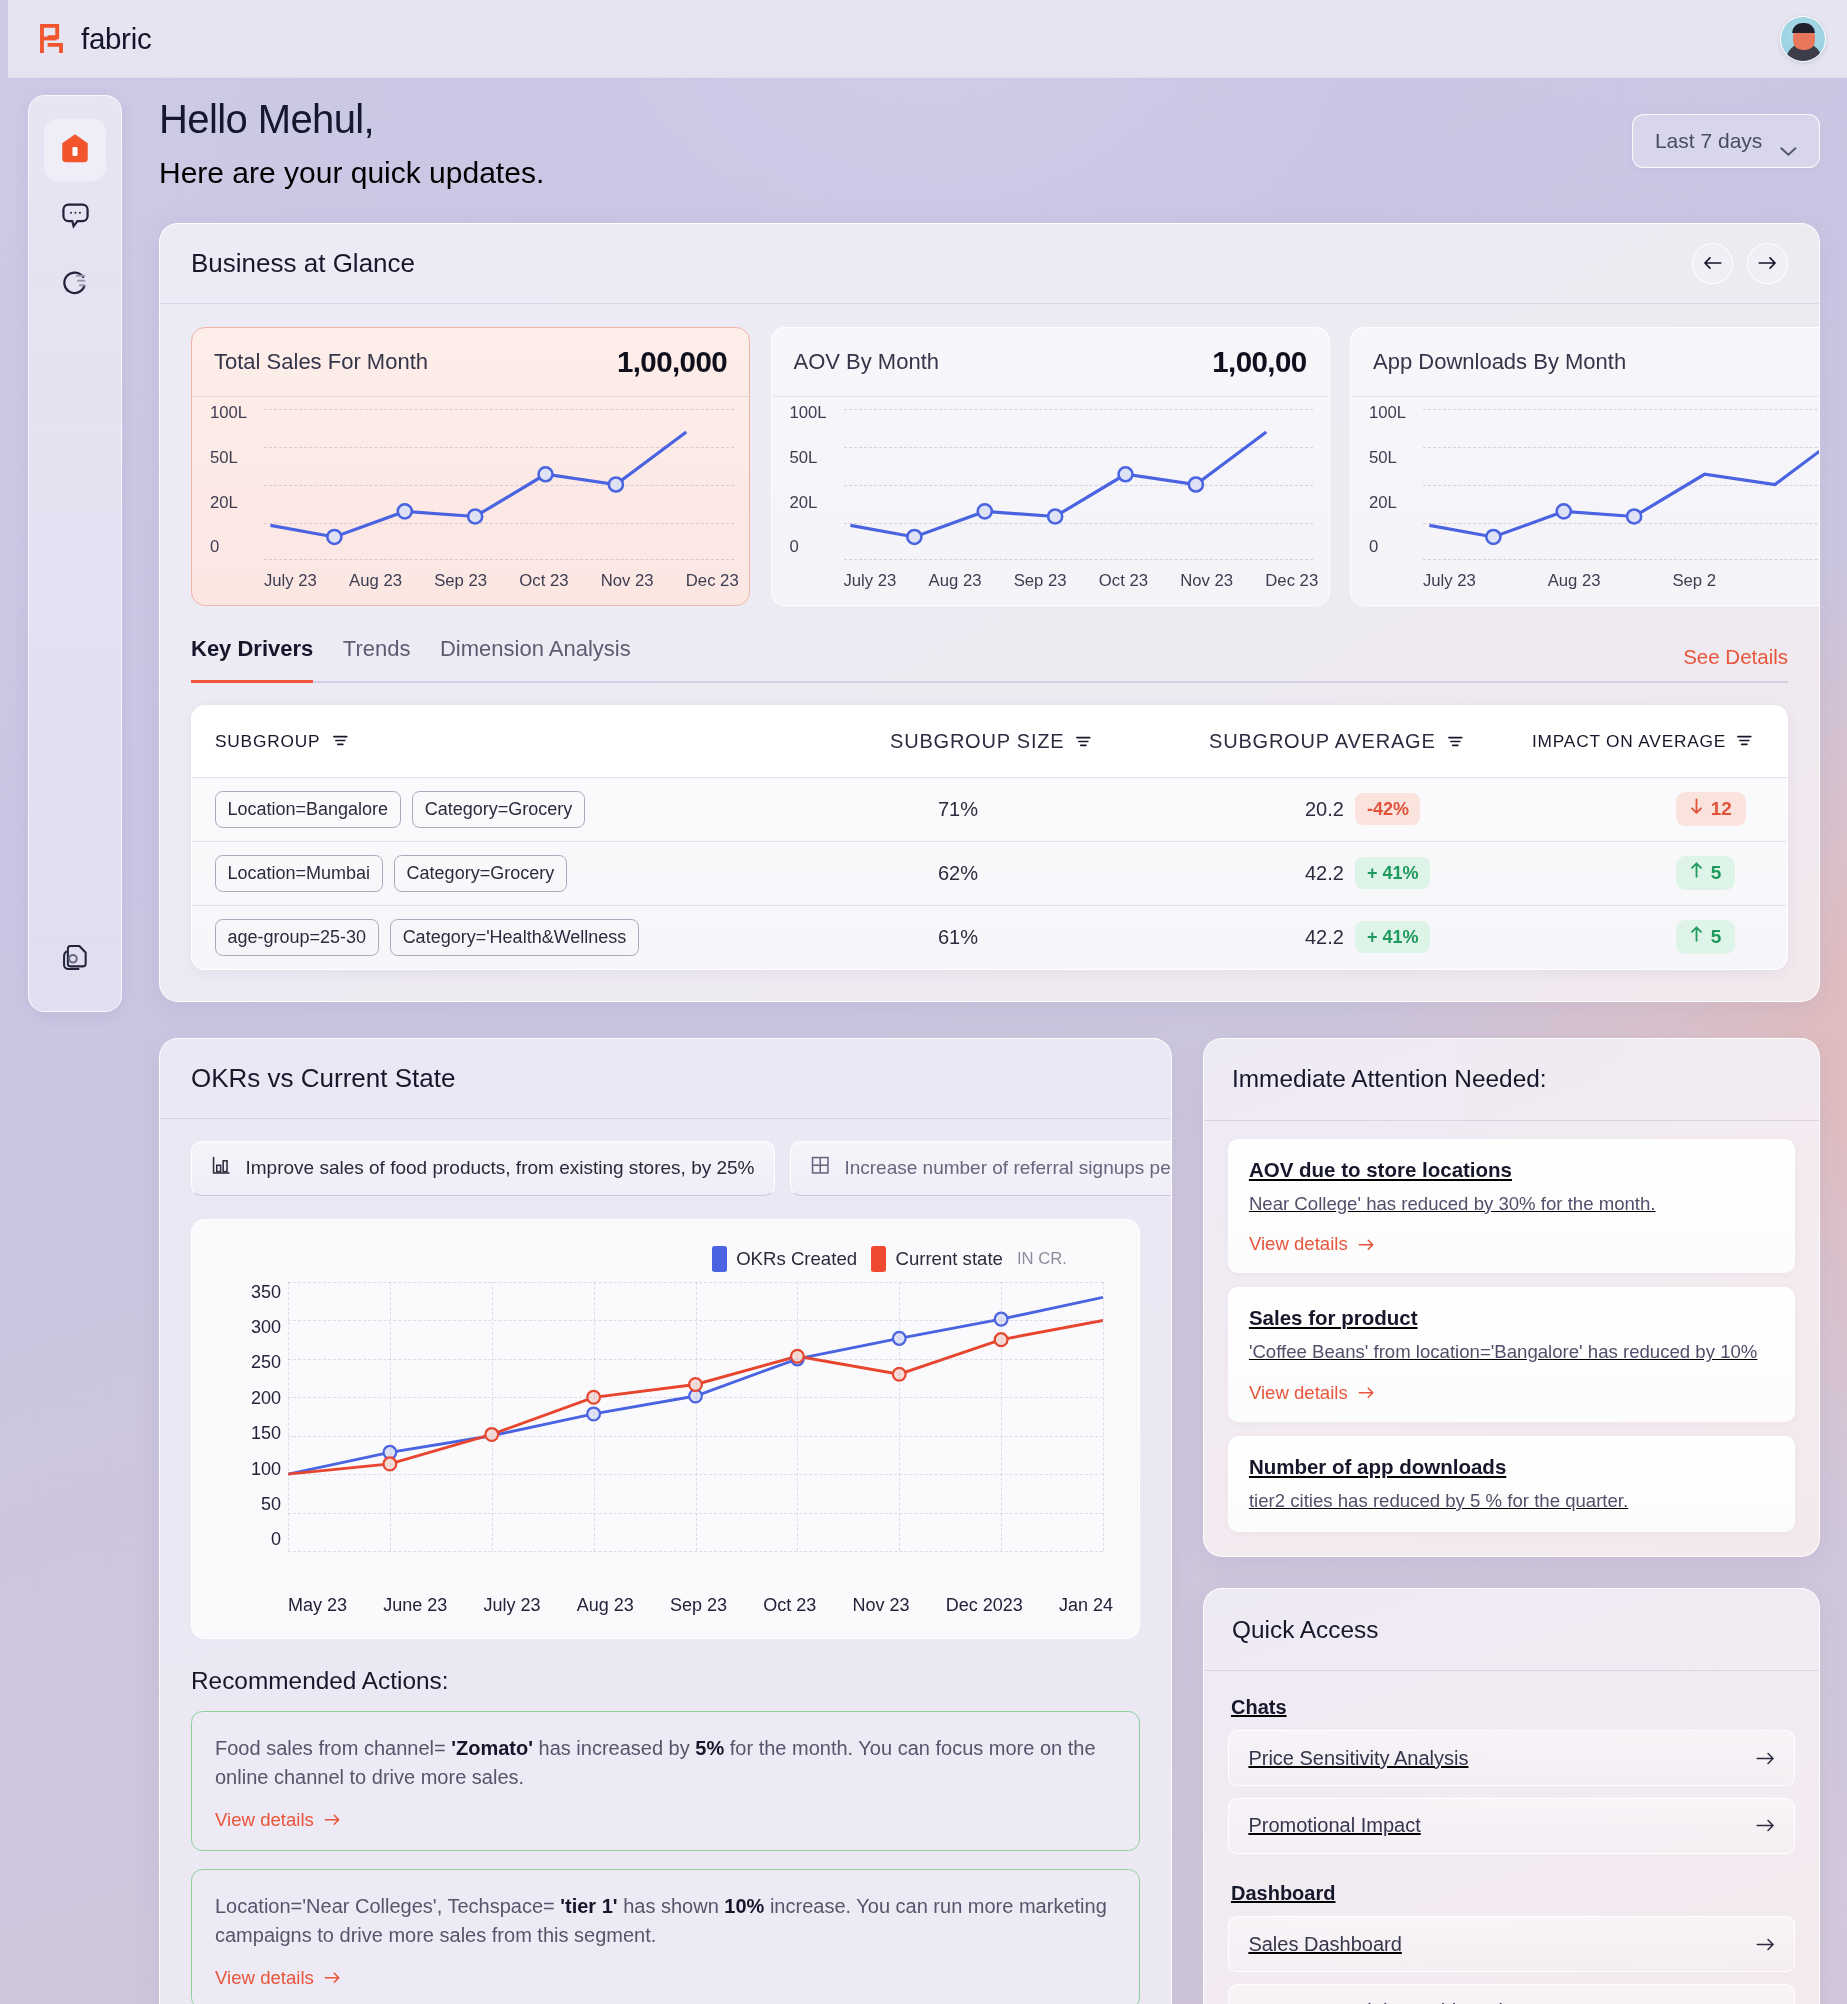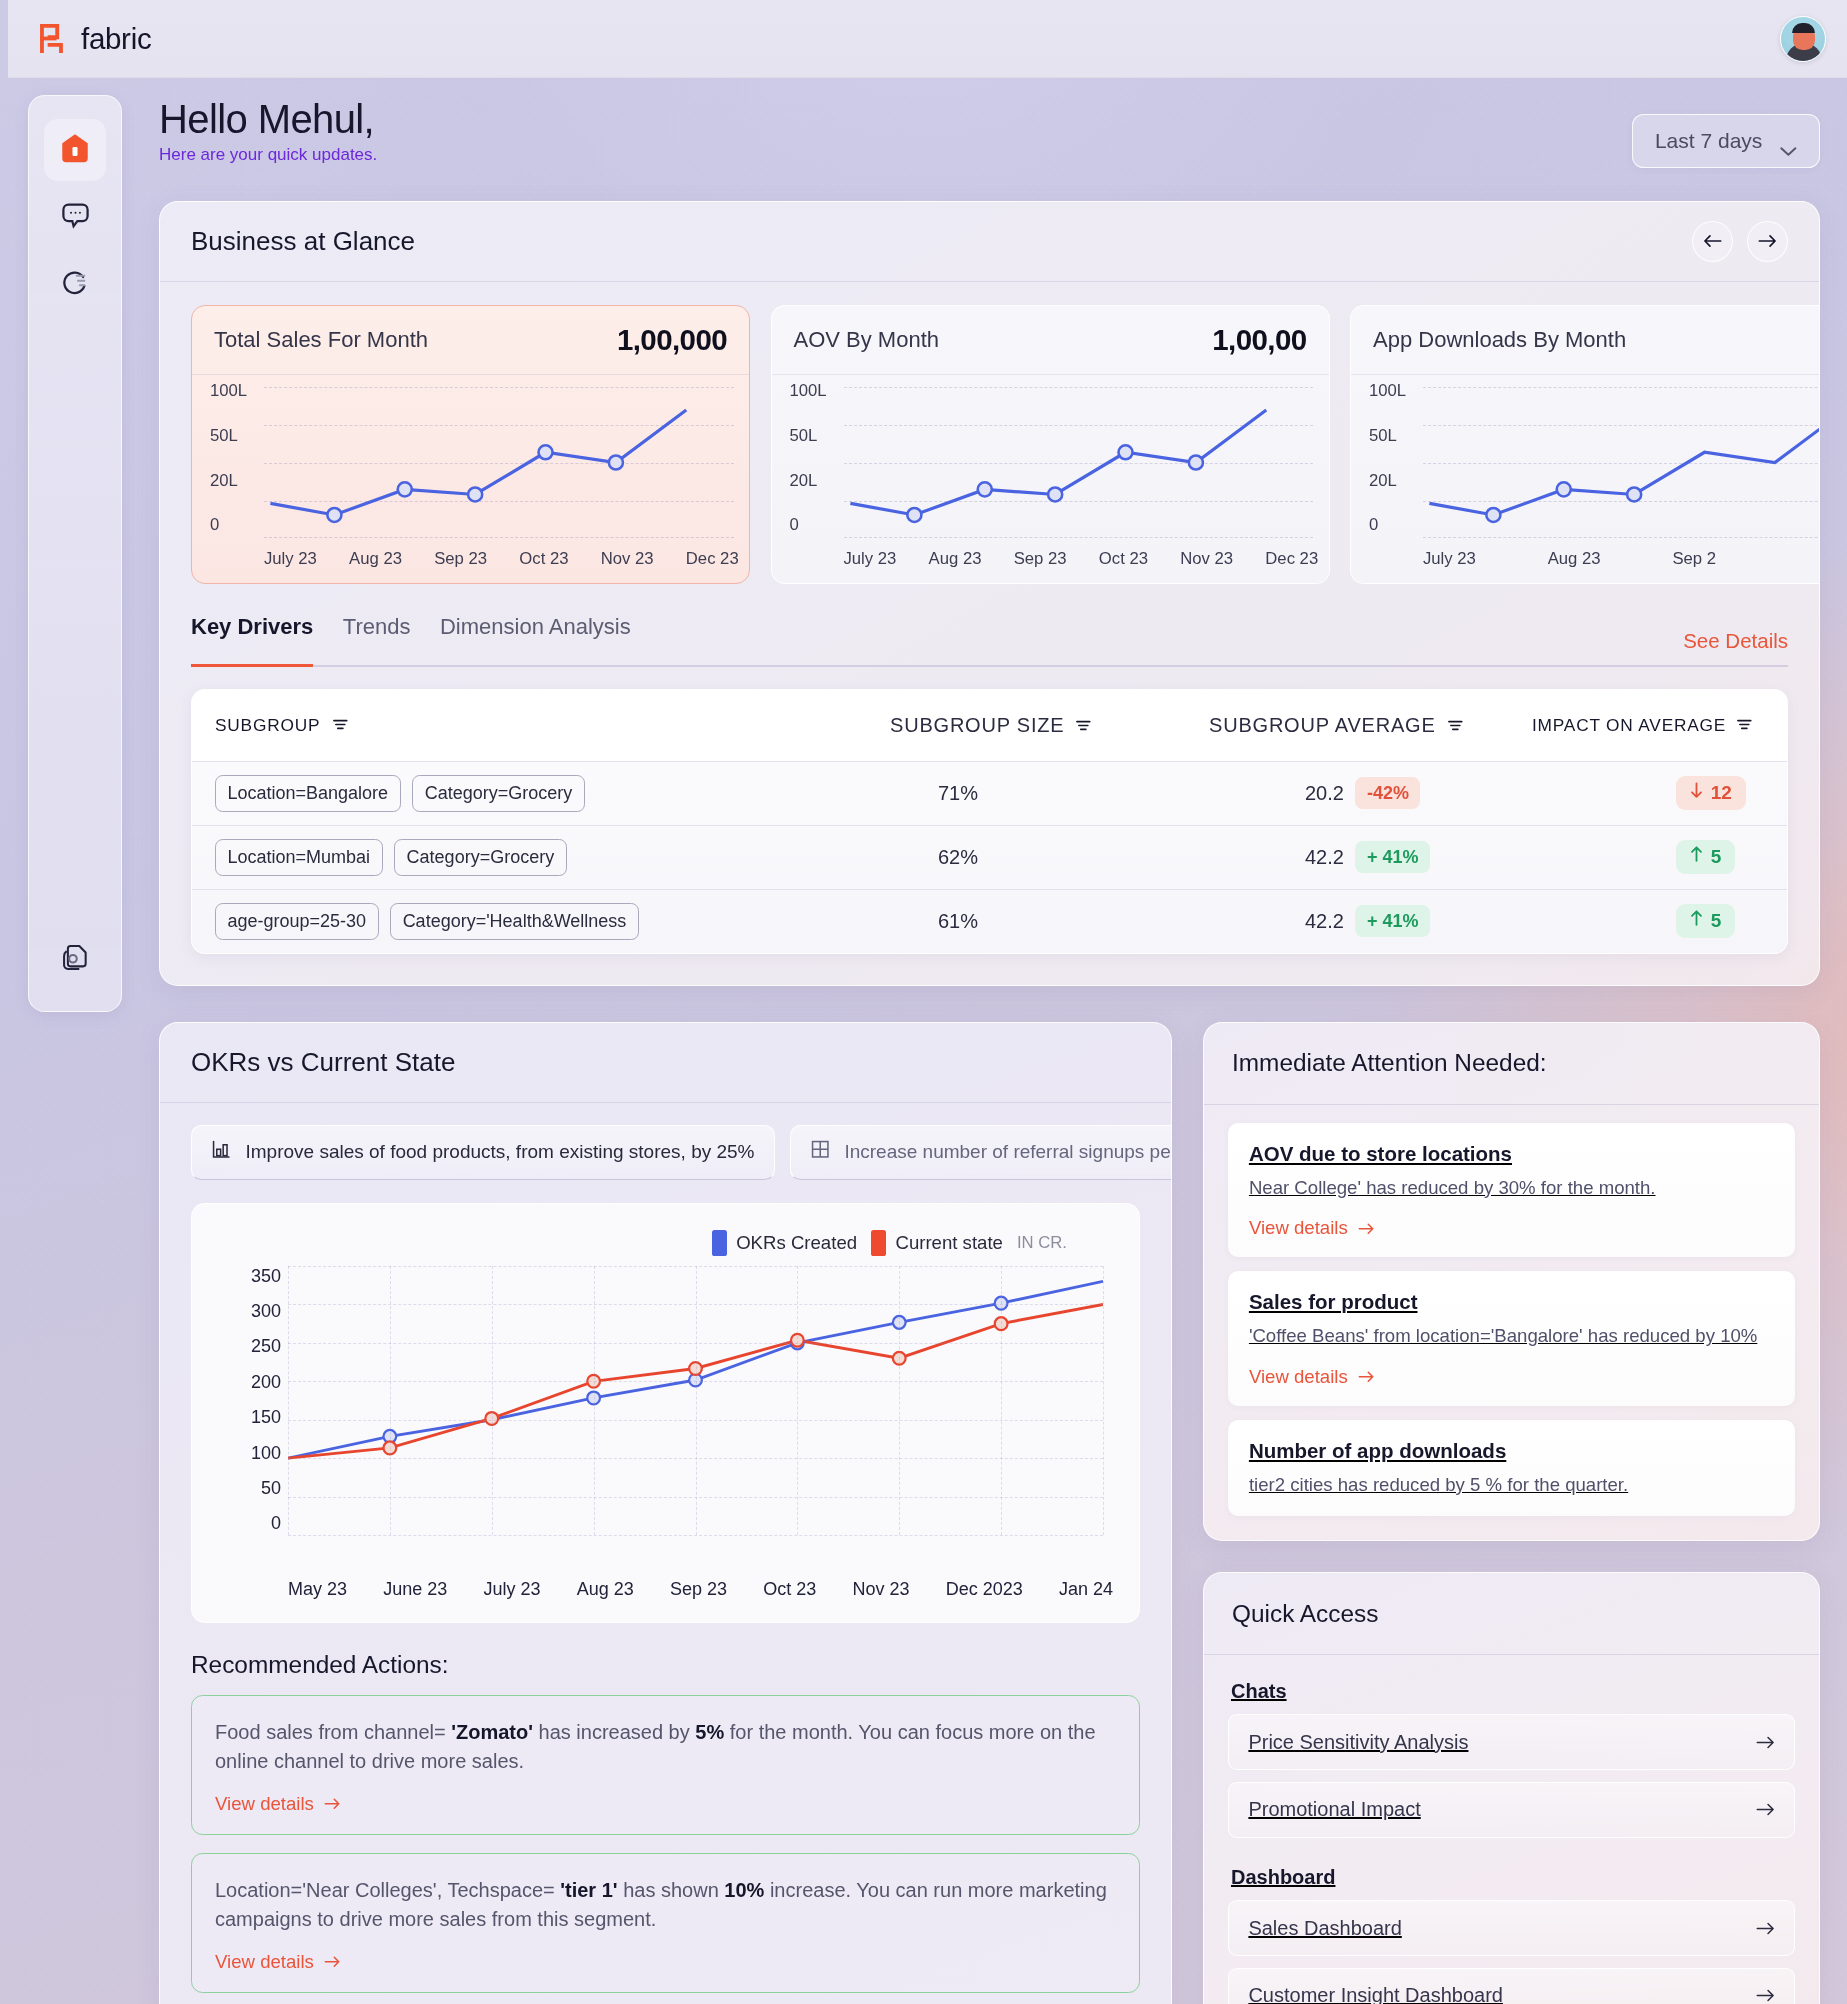--- a/index.html
+++ b/index.html
@@ -65,21 +65,21 @@
   }
   .rail-item.active { background: rgba(255,255,255,.35); }
   .rail-spacer { flex:1; }
   .rail-bottom { margin-bottom:22px; }
 
   
   .content { position:absolute; left:159px; top:96px; width:1661px; z-index:4; }
 
   .greet-row { display:flex; align-items:flex-start; justify-content:space-between; }
   .greet h1 { font-size:40px; color:#16162c; font-weight:400; letter-spacing:-0.6px; line-height:1.15;}
-  .greet p  { font-size:17px; color:#6d28d9; margin-top:3px;}
+  .greet p  { font-size:30px; color:#000000; margin-top:14px;}
   .range-select {
     display:flex;align-items:center;gap:18px;
     height:54px;padding:0 22px;border-radius:11.5px;
     background: rgba(255,255,255,0.28);
     border:0.6px solid rgba(255,255,255,0.85);
     font-size:21px;color:#4b4b60;
     box-shadow: 0 1.3px 6.4px rgba(100,90,150,.06);
     margin-top:18px;
   }
   .chev { width:16.7px;height:9px; }
@@ -132,21 +132,21 @@
   .grid { position:absolute; left:72px; right:15.4px; top:11.5px; height:151px; }
   .grid i { position:absolute;left:0;right:0;border-top:1.3px dashed rgba(140,130,175,.30); display:block;}
   .xaxis { position:absolute; left:72px; right:10.3px; bottom:14px; display:flex; justify-content:space-between; }
   .xaxis span { font-size:16.7px;color:#3d3d52; }
   .spark { position:absolute; left:72px; right:15.4px; top:11.5px; height:151px; }
 
   
   .tabs-wrap { padding: 29.5px 31px 0 31px; }
   .tabs-row { display:flex; align-items:flex-end; justify-content:space-between; }
   .tabs { display:flex; gap:29.5px; }
-  .tab { font-size:22px; color:#5c5c72; padding-bottom:24px; }
+  .tab { font-size:22px; color:#5c5c72; padding-bottom:18px; }
   .tab.active { color:#16162b; font-weight:700; border-bottom:3.8px solid #f0563a; }
   .see-details { font-size:20.5px; color:#e8553a; padding-bottom:14px; }
   .tabs-line { height:1.3px; background: rgba(150,140,190,.30); margin-top:-1.3px; }
 
   
   .table {
     margin:22px 31px 31px 31px;
     background: linear-gradient(180deg,#ffffff 0%, #fbfbfd 22%, #f6f6fa 100%);
     border-radius:14px;
     border:0.6px solid rgba(255,255,255,.9);

